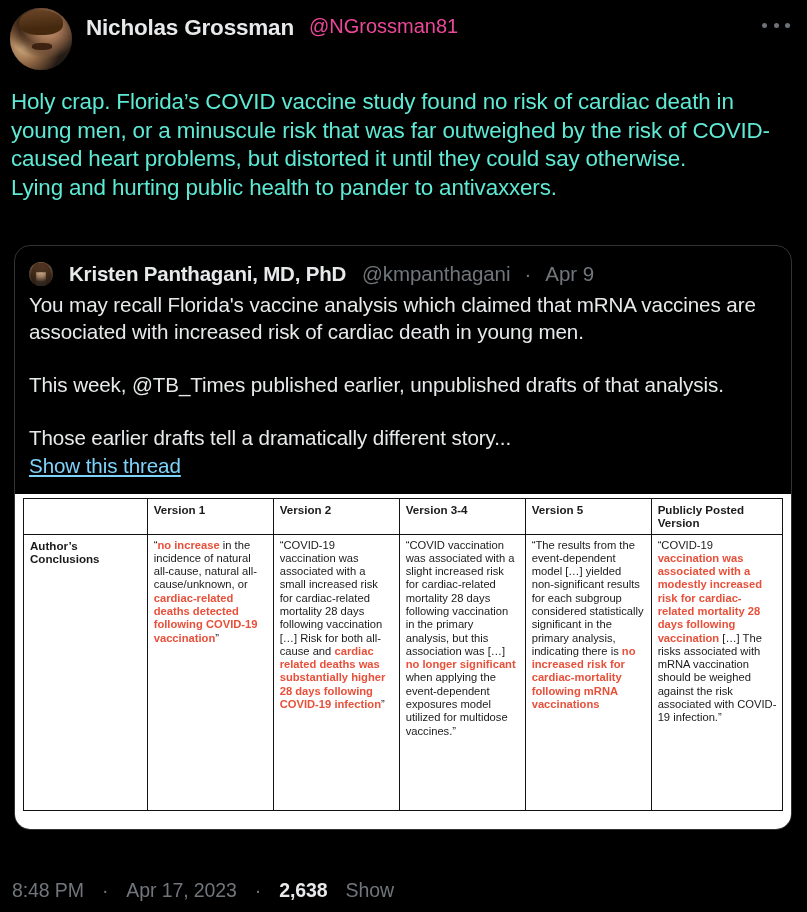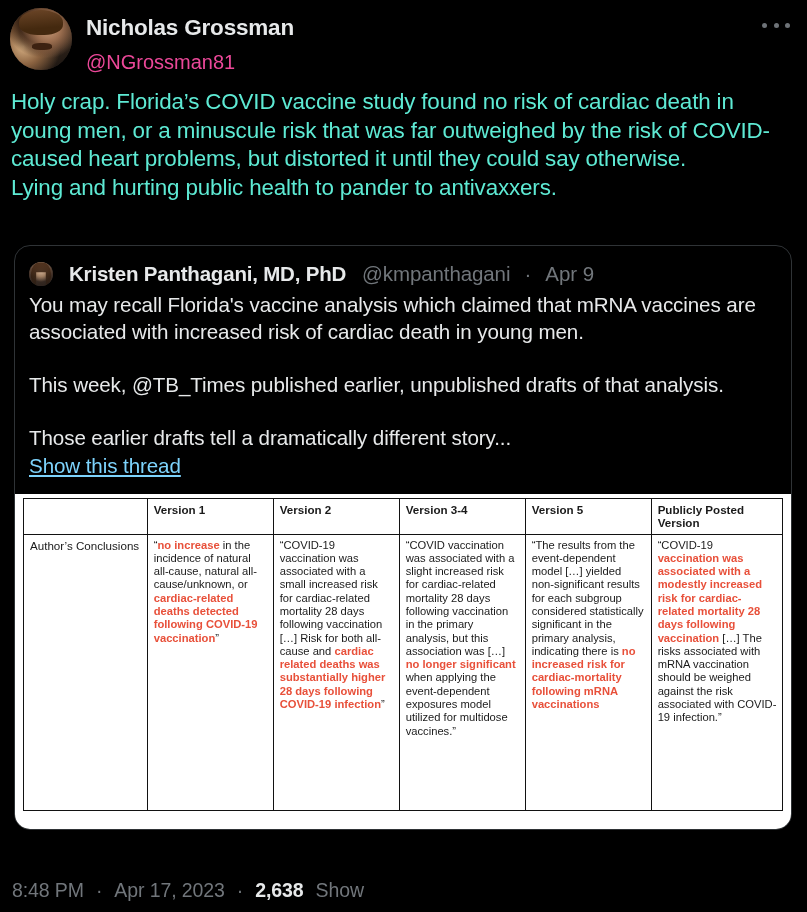--- a/index.html
+++ b/index.html
@@ -58,22 +58,22 @@
     left: 36%; top: 56%;
     width: 32%; height: 11%;
     border-radius: 40%;
     background: #3d2211;
   }
 
   .author-names {
     padding-left: 14px;
     padding-top: 6px;
     display: flex;
-    flex-direction: column;
-    gap: 9px;
+    flex-direction: row;
+    gap: 15px;
   }
   .author-display {
     font-size: 22.5px;
     font-weight: bold;
     color: #e7e9ea;
     letter-spacing: -0.2px;
     line-height: 1.2;
   }
   .author-handle {
     font-size: 20px;
@@ -221,21 +221,21 @@
     line-height: 13.5px;
     text-align: left;
     height: 34px;
   }
   table.versions td {
     font-size: 11.2px;
     line-height: 13.3px;
     height: 276px;
   }
   table.versions td.rowlabel {
-    font-weight: normal;
+    font-weight: bold;
     font-size: 11.6px;
     line-height: 13.6px;
   }
   col.c0 { width: 16.3%; }
   col.c1 { width: 16.6%; }
   col.c2 { width: 16.6%; }
   col.c3 { width: 16.6%; }
   col.c4 { width: 16.6%; }
   col.c5 { width: 17.3%; }
 
@@ -247,21 +247,21 @@
   
   .tweet-footer {
     position: absolute;
     left: 12px;
     bottom: 10px;
     font-size: 19.5px;
     color: #71767b;
     letter-spacing: -0.1px;
     display: flex;
     align-items: baseline;
-    gap: 6px;
+    gap: 12px;
   }
   .tweet-footer .dot { margin: 0 6px; }
   .tweet-footer .views-count {
     color: #e7e9ea;
     font-weight: bold;
     margin-right: 6px;
   }
 </style>
 </head>
 <body>

